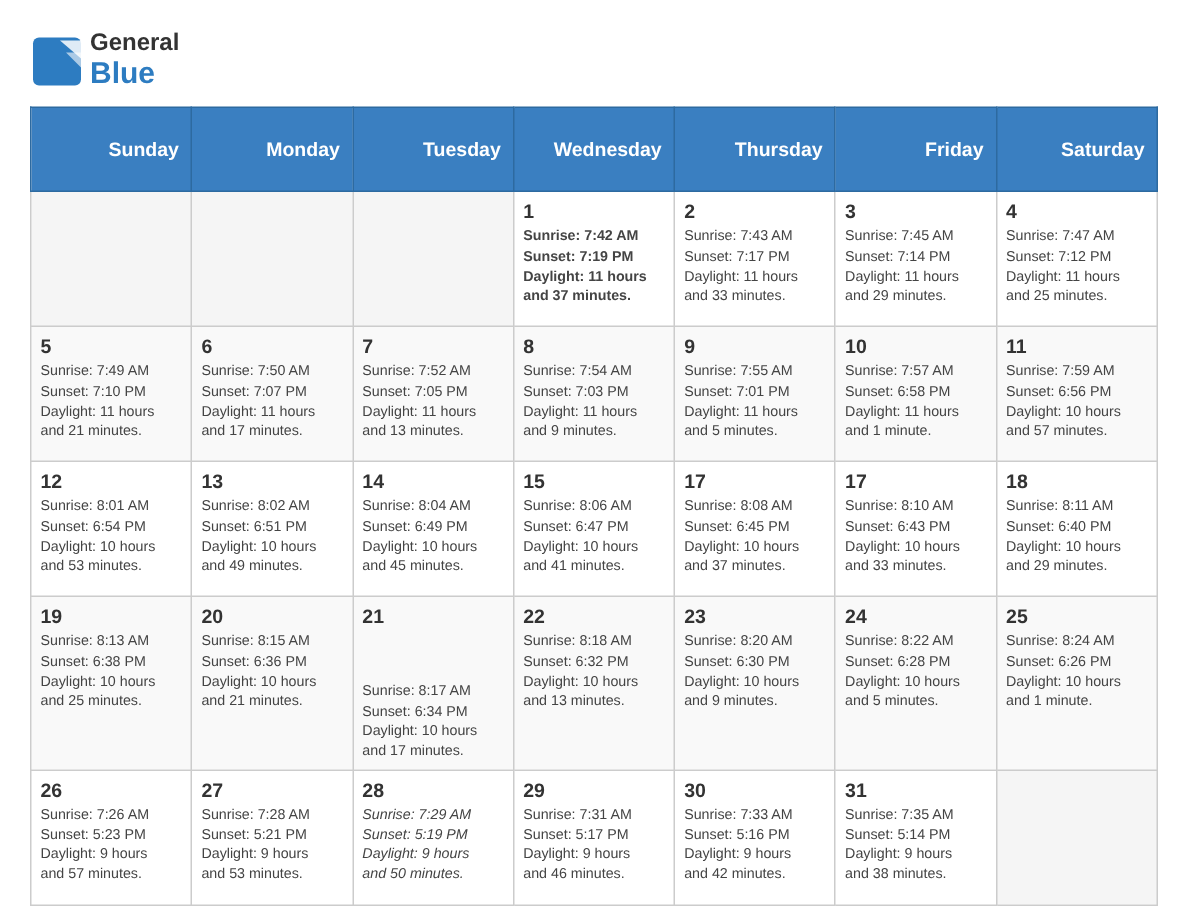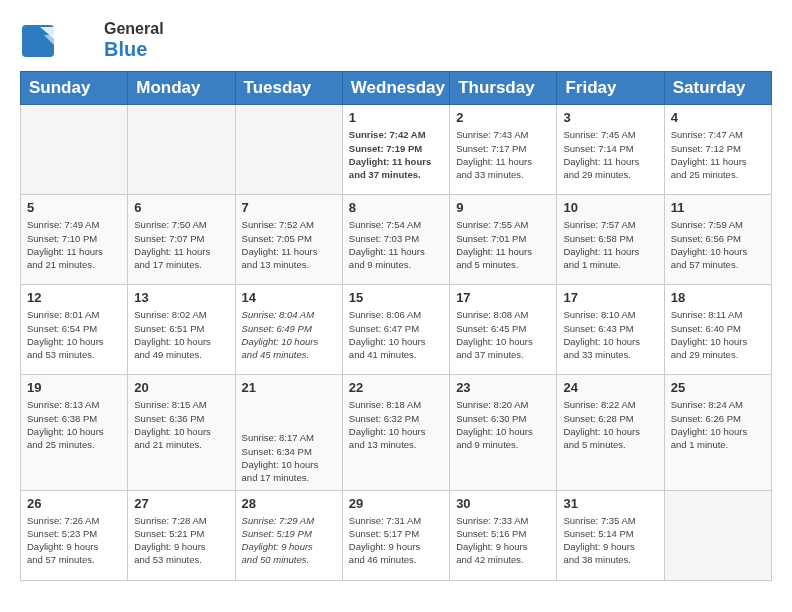--- a/index.html
+++ b/index.html
@@ -34,23 +34,23 @@
       color: #555;
     }
     table {
       width: 100%;
       border-collapse: collapse;
       table-layout: fixed;
     }
     th {
       background-color: #3a7fc1;
       color: white;
-      text-align: left;
-      padding: 6px 8px;
-      font-size: 17px;
+      text-align: right;
+      padding: 20px 8px;
+      font-size: 13px;
       font-weight: bold;
       border: 1px solid #2d6aa0;
     }
     td {
       border: 1px solid #ccc;
       vertical-align: top;
       padding: 5px 6px;
       height: 90px;
       background: #fff;
     }
@@ -75,21 +75,21 @@
 </head>
 <body>
 
 <div class="header">
   <div class="logo">
       <svg width="36" height="36" viewBox="0 0 36 36">
         <rect x="2" y="2" width="32" height="32" rx="4" fill="#2d7cc1"></rect>
         <polygon points="20,4 34,16 34,4" fill="white" opacity="0.85"></polygon>
         <polygon points="24,12 34,22 34,12" fill="white" opacity="0.6"></polygon>
       </svg>
-      <div style="line-height: 1.15; margin-left: 44px;">
+      <div style="line-height: 1.15;">
         <div style="font-size:16px;font-weight:bold;color:#333;">General</div>
         <div style="font-size:20px;font-weight:bold;color:#2d7cc1;">Blue</div>
       </div>
     </div>
   <div class="title-block">
     <div class="month-title"></div>
     <div class="subtitle"></div>
   </div>
 </div>
 
@@ -200,21 +200,21 @@
         </td>
         <td>
           <div class="day-num">13</div>
           <div class="day-info" style="white-space: pre-line;">Sunrise: 8:02 AM
 Sunset: 6:51 PM
 Daylight: 10 hours
 and 49 minutes.</div>
         </td>
         <td>
           <div class="day-num">14</div>
-          <div class="day-info" style="white-space: pre-line; font-style: italic;">Sunrise: 8:04 AM
+          <div class="day-info" style="white-space: pre-line;">Sunrise: 8:04 AM
 Sunset: 6:49 PM
 Daylight: 10 hours
 and 45 minutes.</div>
         </td>
         <td>
           <div class="day-num">15</div>
           <div class="day-info" style="white-space: pre-line;">Sunrise: 8:06 AM
 Sunset: 6:47 PM
 Daylight: 10 hours
 and 41 minutes.</div>

